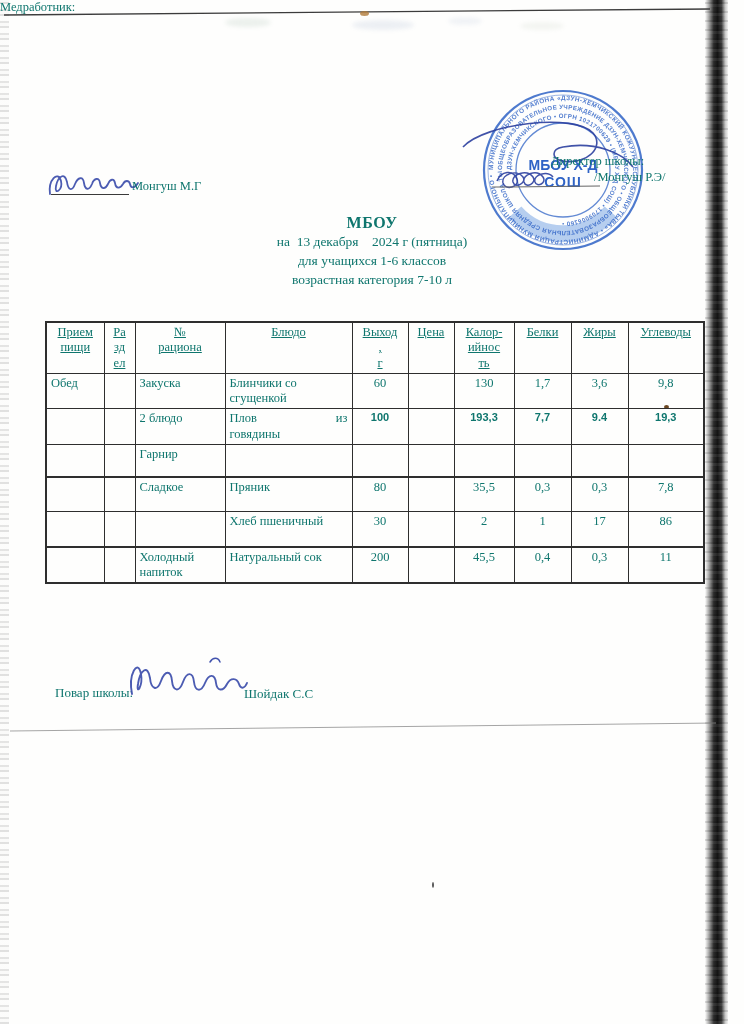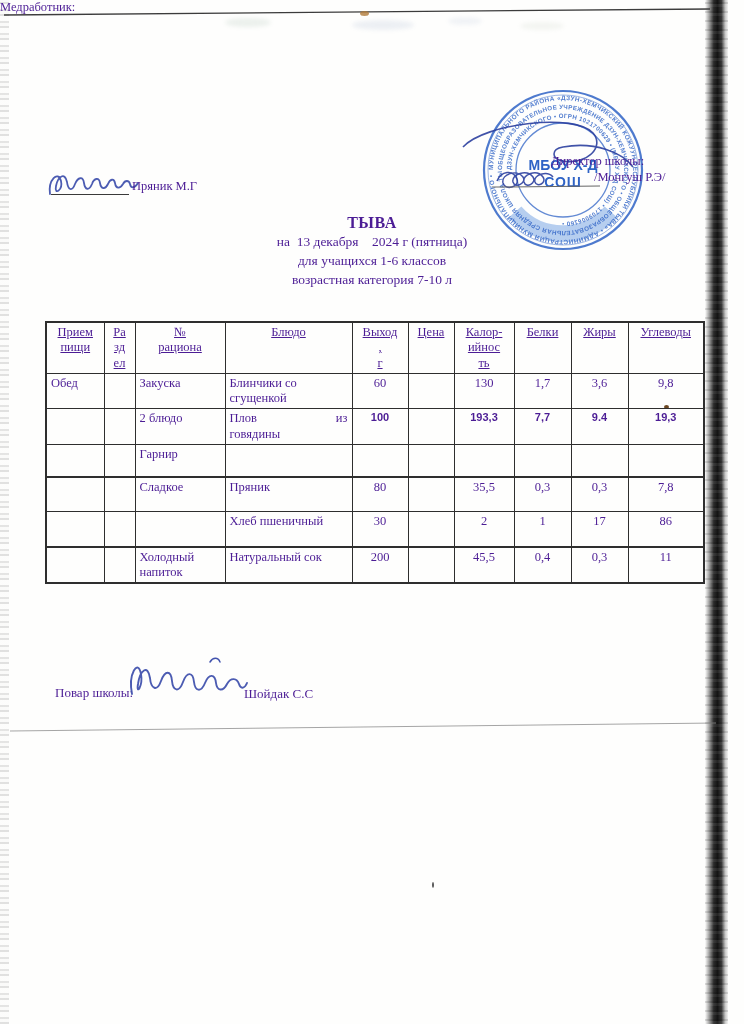--- a/index.html
+++ b/index.html
@@ -1,17 +1,17 @@
 <!DOCTYPE html>
 <html><head>
 <meta charset="utf-8">
 <style>
   html,body{margin:0;padding:0;background:#ffffff;}
   .page{position:relative;width:744px;height:1024px;background:#fefefd;overflow:hidden;
-        font-family:"Liberation Serif", serif;color:#4c1d95;}
+        font-family:"Liberation Serif", serif;color:#0f766e;}
   .abs{position:absolute;}
   
   .left-strip{left:0;top:0;width:9px;height:1024px;opacity:.45;
     background:repeating-linear-gradient(0deg,
       rgba(110,110,110,.45) 0 2px, rgba(210,210,210,.2) 2px 5px,
       rgba(90,90,90,.35) 5px 7px, rgba(225,225,225,.12) 7px 12px);}
   .right-band{left:705px;top:0;width:23px;height:1024px;
     background:linear-gradient(90deg, rgba(70,70,70,0) 0%, rgba(70,70,70,.45) 16%,
       #2b2b2b 38%, #141414 55%, #3a3a3a 72%, rgba(90,90,90,.35) 88%, rgba(120,120,120,.08) 100%);}
   .right-band:after{content:"";position:absolute;inset:0;
@@ -64,21 +64,21 @@
   <div class="abs smudge" style="left:520px;top:22px;width:44px;height:8px;background:#8a9c7d;opacity:.09;"></div>
   <div class="abs speck" style="left:360px;top:11px;width:9px;height:5px;background:#b07a3a;opacity:.8;"></div>
   <div class="abs speck" style="left:664px;top:405px;width:5px;height:4px;background:#6b4722;"></div>
   <div class="abs speck" style="left:432px;top:882px;width:2px;height:6px;background:#555;"></div>
 
   <span class="abs label">Медработник:</span>
   <svg class="abs" style="left:46px;top:168px" width="95" height="32" viewBox="0 0 95 32">
     <path d="M4,26 C2,12 12,2 15,13 C17,22 8,28 10,18 C12,8 19,4 21,14 C22,22 26,24 29,16 C32,9 37,8 38,15 C39,22 43,23 46,16 C48,10 53,9 54,15 C55,21 59,22 62,16 C64,11 68,10 69,15 C70,21 74,21 77,16 C79,12 83,12 84,16 C85,21 89,20 92,15" fill="none" stroke="#4253ae" stroke-width="1.8" stroke-linecap="round" opacity=".95"></path>
   </svg>
   <div class="abs medworker-line"></div>
-  <span class="abs label medworker-name">Пряник  М.Г</span>
+  <span class="abs label medworker-name">Монгуш  М.Г</span>
 
   <svg class="abs" style="left:478px;top:85px" width="170" height="170" viewBox="-85 -85 170 170">
     <defs>
       <path id="ringA" d="M -70,0 A 70,70 0 1 1 70,0 A 70,70 0 1 1 -70,0"></path>
       <path id="ringB" d="M -61,0 A 61,61 0 1 1 61,0 A 61,61 0 1 1 -61,0"></path>
       <path id="ringC" d="M -52,0 A 52,52 0 1 1 52,0 A 52,52 0 1 1 -52,0"></path>
     </defs>
     <circle cx="0" cy="0" r="79" fill="none" stroke="#2f63c6" stroke-width="2.2" opacity=".85"></circle>
     <circle cx="0" cy="0" r="75" fill="none" stroke="#2f63c6" stroke-width=".8" opacity=".6"></circle>
     <circle cx="0" cy="0" r="47" fill="none" stroke="#2f63c6" stroke-width="1.3" opacity=".75"></circle>
@@ -95,21 +95,21 @@
   </svg>
   <svg class="abs" style="left:455px;top:105px" width="200" height="100" viewBox="0 0 200 100">
     <path d="M8,42 C30,18 120,8 138,28 C150,42 132,60 108,56 C96,54 96,44 108,42 C140,36 168,48 178,62" fill="none" stroke="#2b3f9e" stroke-width="1.6" opacity=".9"></path>
     <path d="M42,76 c4,-10 16,-12 20,-2 c3,8 -12,12 -14,4 c-2,-9 14,-14 20,-6 c4,6 -8,12 -10,5 c-2,-8 14,-13 20,-5 c4,6 -7,12 -9,5 c-2,-8 13,-13 19,-5 c4,6 -6,11 -8,5 c-2,-7 12,-12 18,-5" fill="none" stroke="#2b3f9e" stroke-width="1.5" opacity=".9"></path>
   </svg>
   <span class="abs label director-label">Директор школы:</span>
   <div class="abs director-line"></div>
   <span class="abs label director-name">/Монгуш Р.Э/</span>
 
   <div class="abs title-block">
-    <div class="doc-title">ТЫВА</div>
+    <div class="doc-title">МБОУ</div>
     <div class="doc-sub pre">на  13 декабря    2024 г (пятница)</div>
     <div class="doc-sub">для учащихся 1-6 классов</div>
     <div class="doc-sub">возрастная категория 7-10 л</div>
   </div>
 
   <table class="abs menu-table">
     <colgroup>
       <col style="width:58px">
         <col style="width:31px">
         <col style="width:90px">

